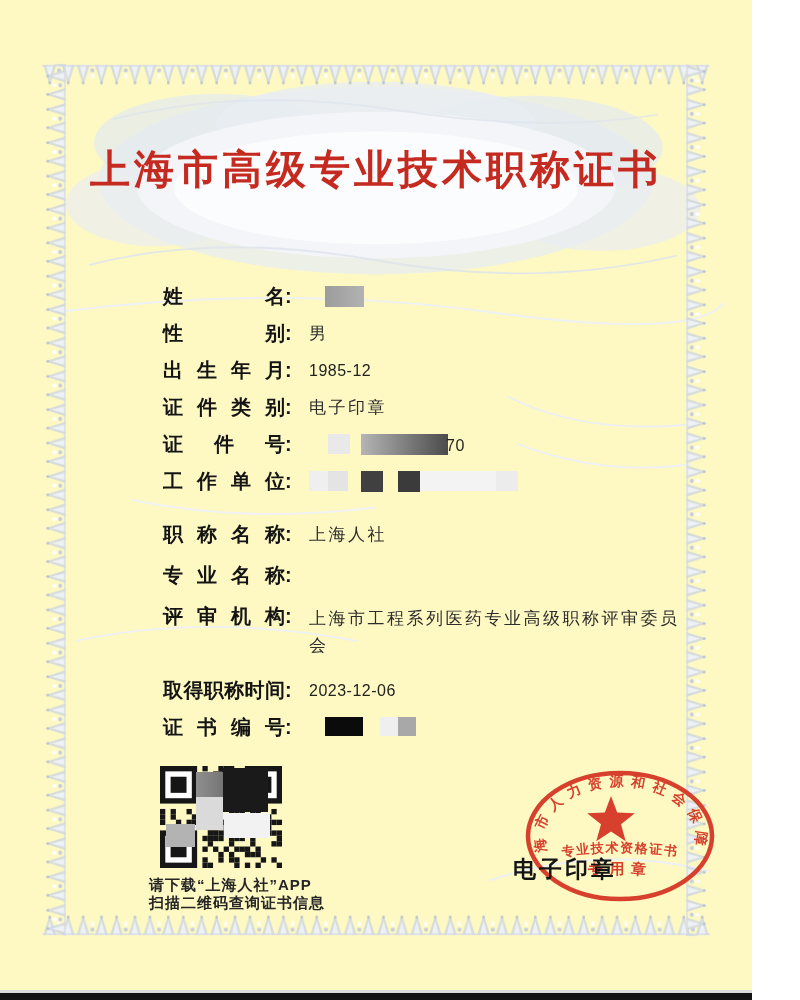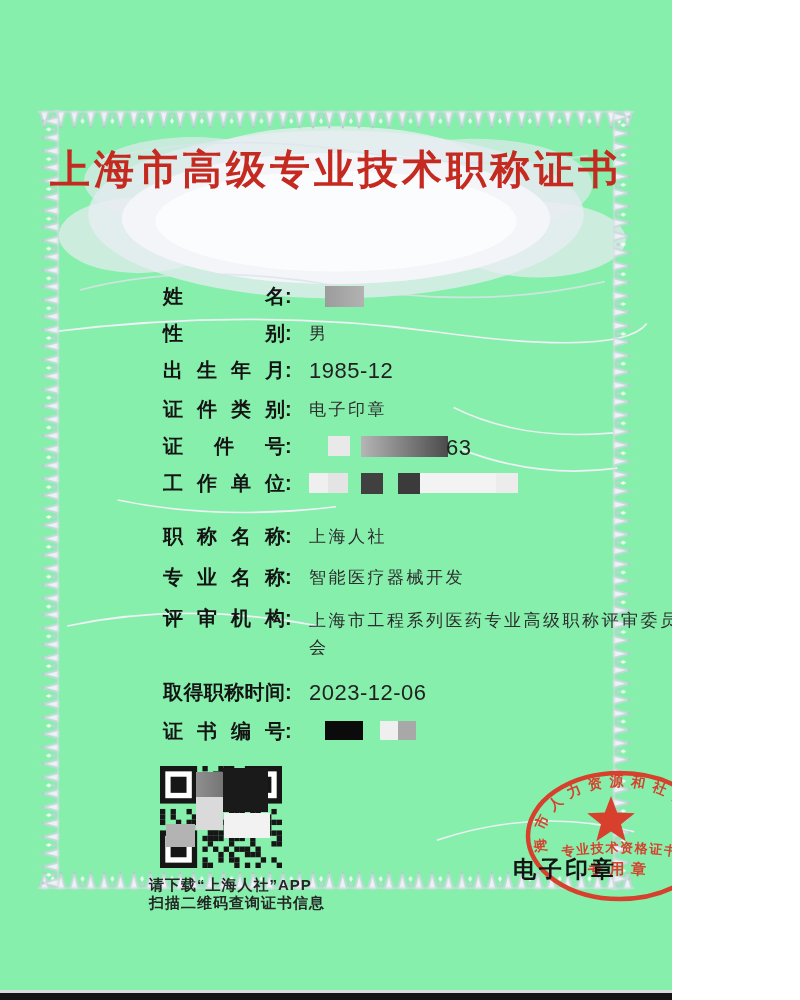--- a/index.html
+++ b/index.html
@@ -1,33 +1,33 @@
 <!DOCTYPE html>
 <html><head>
 <meta charset="utf-8">
 <style>
   *{margin:0;padding:0;box-sizing:border-box}
   html,body{background:#ffffff}
   body{font-family:"Liberation Sans",sans-serif}
-  .page{position:relative;width:672px;height:1000px;background:#86efac;overflow:hidden}
+  .page{position:relative;width:752px;height:1000px;background:#fef9c3;overflow:hidden}
   .layer{position:absolute;inset:0;width:100%;height:100%;pointer-events:none}
   .cert-title{position:absolute;top:142px;left:0;right:0;text-align:center;
     font-size:40px;font-weight:bold;color:#c42a20;letter-spacing:4px;z-index:3}
   .fields{position:absolute;left:163px;top:285px;width:545px;z-index:3}
   .sec-1{margin-top:30px}
   .sec-2{margin-top:20px}
   .field-row{display:flex;align-items:flex-start;margin-bottom:14px}
   .sec-1 .field-row{margin-bottom:18px}
   .flabel{display:inline-flex;justify-content:space-between;width:122px;flex:0 0 122px;
     font-size:20px;font-weight:bold;color:#141414;line-height:23px}
   .colon{font-size:20px;font-weight:bold;color:#141414;width:18px;line-height:23px}
   .fvalue{position:relative;width:390px;min-height:23px;margin-left:6px;line-height:23px}
   .v-kai{font-family:"Liberation Serif",serif;font-size:17px;letter-spacing:2.5px;color:#2d2d2d}
   .v-wrap{display:inline-block;max-width:382px;line-height:27px}
-  .v-num{font-size:22px;color:#222;letter-spacing:.5px}
+  .v-num{font-size:16px;color:#222;letter-spacing:.5px}
   .v-abs{position:absolute;top:1px}
   .redact{position:absolute;top:1px}
   .qr{position:absolute;left:160px;top:766px;width:122px;height:102px;z-index:3}
   .qr svg{width:100%;height:100%;display:block}
   .qr-redact{position:absolute}
   .qr-caption{position:absolute;left:149px;top:876px;z-index:3;
     font-size:15px;font-weight:bold;color:#262626;line-height:17.5px;letter-spacing:1px}
   .seal{position:absolute;left:515px;top:757px;width:210px;height:160px;z-index:3}
   .eseal-text{position:absolute;left:513px;top:854px;z-index:4;
     font-size:23px;font-weight:bold;color:#141414;letter-spacing:3px}
@@ -135,21 +135,21 @@
         <div class="field-row">
           <span class="flabel">
             <span>证</span>
             <span>件</span>
             <span>号</span>
           </span>
           <span class="colon">:</span>
           <span class="fvalue">
             <span class="redact" style="left: 19px; width: 22px; height: 20px; background: rgb(233, 233, 233);"></span>
             <span class="redact" style="left: 52px; width: 87px; height: 21px; background: linear-gradient(90deg, rgb(181, 181, 181), rgb(75, 75, 75));"></span>
-            <span class="v-num v-abs" style="left: 137px;">63</span>
+            <span class="v-num v-abs" style="left: 137px;">70</span>
           </span>
         </div>
         <div class="field-row">
           <span class="flabel">
             <span>工</span>
             <span>作</span>
             <span>单</span>
             <span>位</span>
           </span>
           <span class="colon">:</span>
@@ -175,21 +175,20 @@
           <span class="fvalue"><span class="v-kai">上海人社</span></span>
         </div>
         <div class="field-row">
           <span class="flabel">
             <span>专</span>
             <span>业</span>
             <span>名</span>
             <span>称</span>
           </span>
           <span class="colon">:</span>
-          <span class="fvalue"><span class="v-kai">智能医疗器械开发</span></span>
         </div>
         <div class="field-row">
           <span class="flabel">
             <span>评</span>
             <span>审</span>
             <span>机</span>
             <span>构</span>
           </span>
           <span class="colon">:</span>
           <span class="fvalue"><span class="v-kai v-wrap">上海市工程系列医药专业高级职称评审委员会</span></span>

